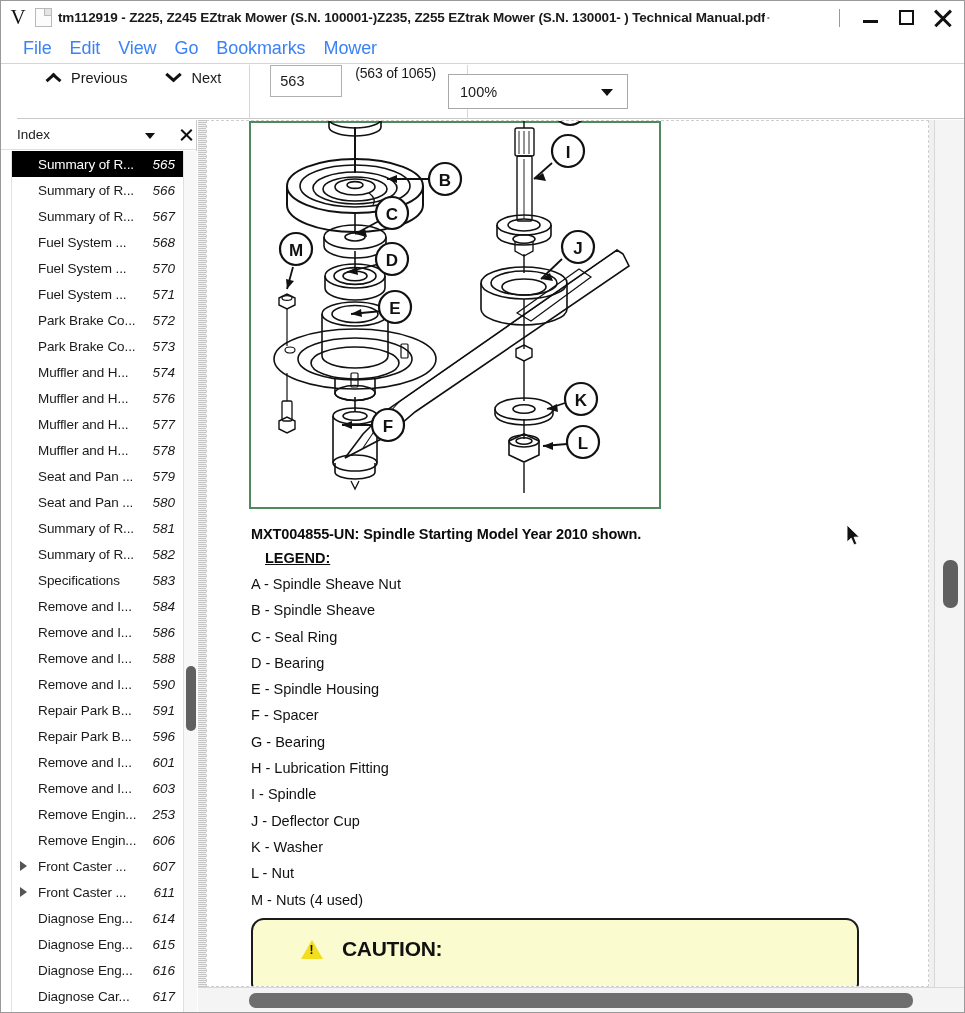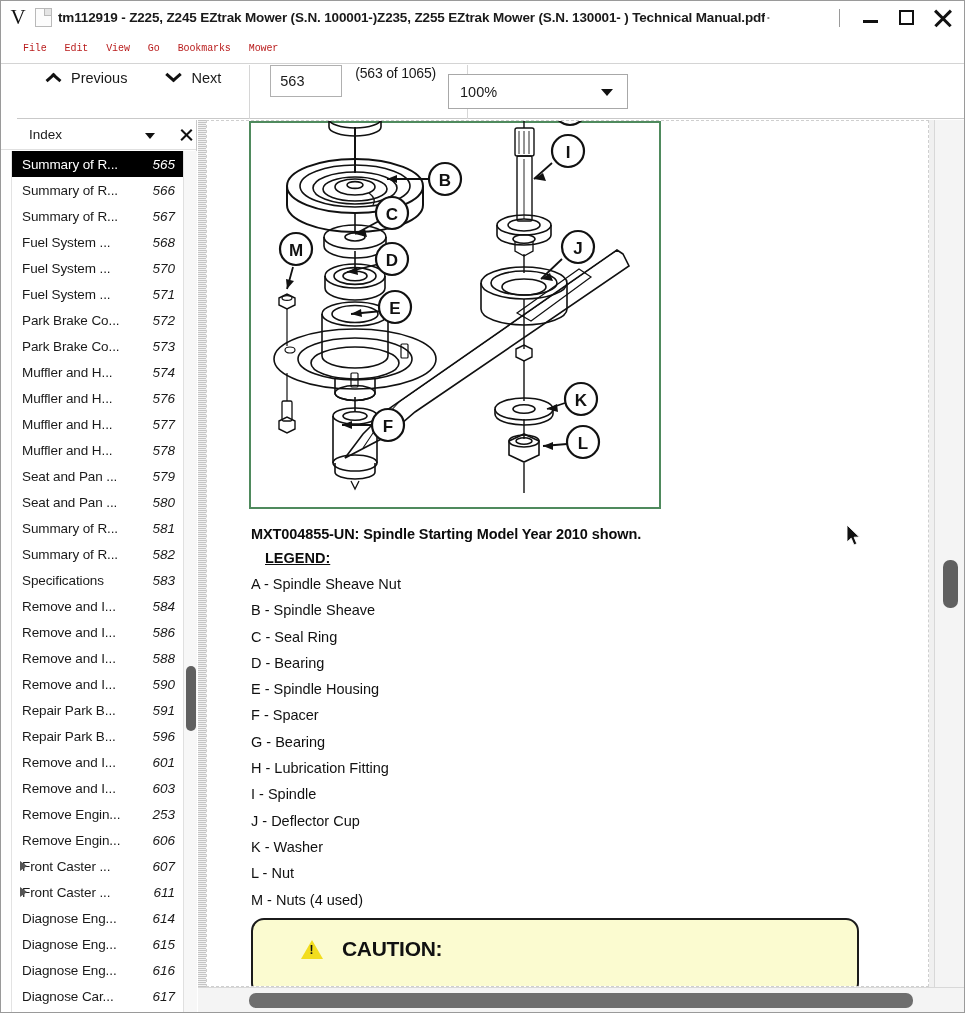--- a/index.html
+++ b/index.html
@@ -73,23 +73,22 @@
   .close-glyph:after  { transform: rotate(-45deg); }
 
   
   #menubar {
     position: absolute; left: 0; top: 33px; width: 963px; height: 30px;
     background: #ffffff;
     display: flex; align-items: center; padding-left: 13px;
     border-bottom: 1px solid #d4d4d4;
   }
   .menu-item {
-    font-size: 10px; color: #b91c1c; padding: 2px 9px; cursor: default;
+    font-size: 18px; color: #3b82f6; padding: 2px 9px; cursor: default;
     letter-spacing: -0.1px;
-    font-family: Liberation Mono, monospace;
   }
 
   
   #toolbar {
     position: absolute; left: 16px; top: 64px; width: 963px; height: 54px;
     background: #ffffff;
     display: flex; align-items: flex-start;
     border-bottom: 1px solid #c9c9c9;
   }
   .tb-btn {
@@ -140,21 +139,21 @@
   }
 
   
   #sidebar {
     position: absolute; left: 0; top: 119px; width: 196px; height: 893px;
     background: #ffffff;
     border-right: 1px solid #c9c9c9;
   }
   #sidebar-header {
     height: 30px; display: flex; align-items: center;
-    padding-left: 28px; border-bottom: 1px solid #e0e0e0;
+    padding-left: 16px; border-bottom: 1px solid #e0e0e0;
     position: relative;
   }
   #sidebar-title { font-size: 13.5px; color: #1a1a1a; }
   #sidebar-caret {
     position: absolute; left: 144px; top: 13px;
     width: 0; height: 0;
     border-left: 5.5px solid transparent;
     border-right: 5.5px solid transparent;
     border-top: 6.5px solid #111;
   }
@@ -187,21 +186,21 @@
   .idx-row.selected .idx-label,
   .idx-row.selected .idx-page { color: #ffffff; }
   .idx-expander {
     position: absolute; left: 8px; top: 8px;
     width: 0; height: 0;
     border-top: 5.5px solid transparent;
     border-bottom: 5.5px solid transparent;
     border-left: 7px solid #555;
   }
   .idx-label {
-    margin-left: 10px; color: #1a1a1a;
+    margin-left: 26px; color: #1a1a1a;
     white-space: nowrap; overflow: hidden;
     letter-spacing: -0.1px;
   }
   .idx-page {
     position: absolute; right: 8px;
     font-style: italic; font-size: 13.5px; color: #1a1a1a;
   }
   #sidebar-scroll-track {
     position: absolute; left: 182px; top: 31px;
     width: 14px; height: 862px; background: #f7f7f7;

